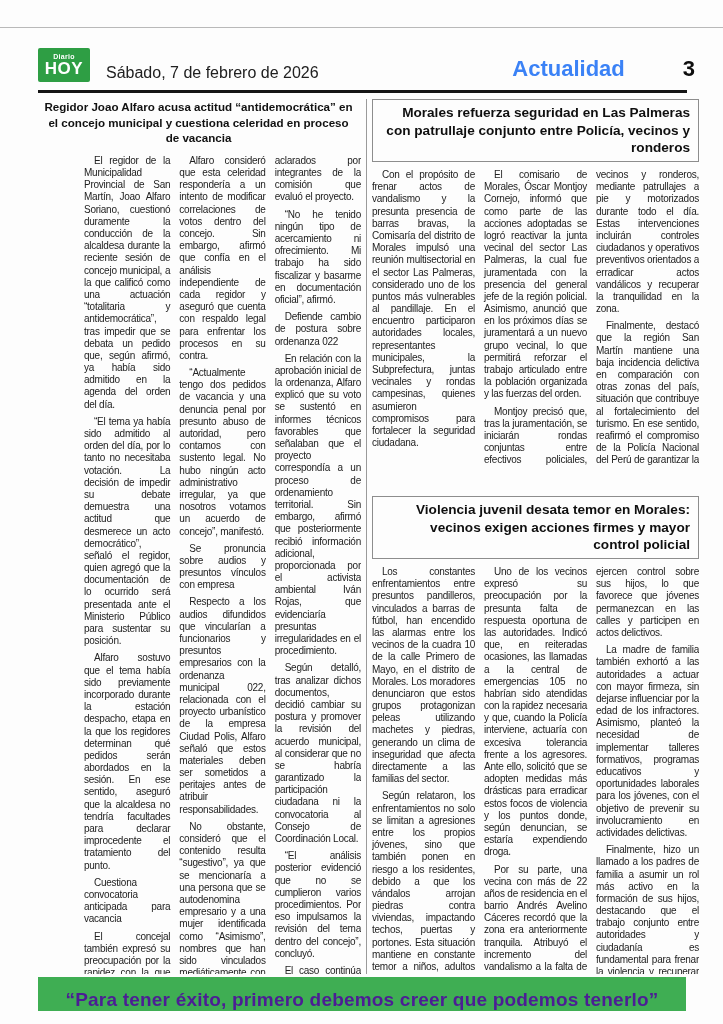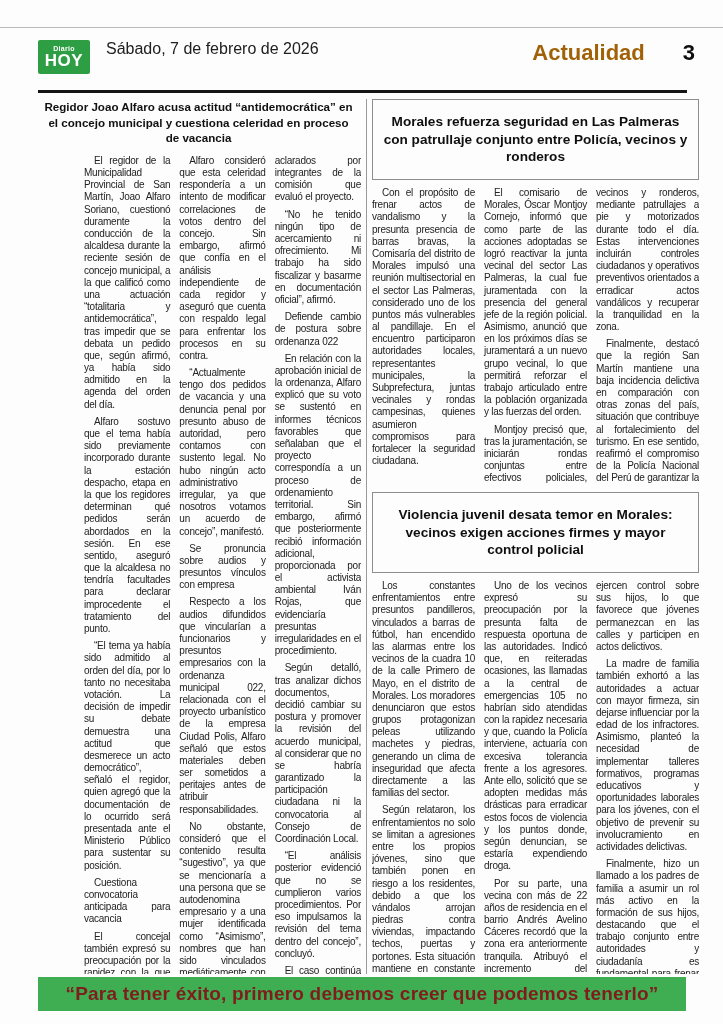--- a/index.html
+++ b/index.html
@@ -1,51 +1,51 @@
 <!DOCTYPE html>
 <html lang="es"><head>
 <meta charset="utf-8">
 <style>
   html,body{margin:0;padding:0;background:#e8e8e8;}
   .page{position:relative;width:723px;height:1024px;margin:0 auto;background:#fdfdfd;
         font-family:"Liberation Sans", sans-serif;color:#1b1b1b;overflow:hidden;}
   .topline{position:absolute;left:0;right:0;top:27px;border-top:1px solid #b9b9b9;}
 
   
-  .header{position:absolute;left:38px;right:28px;top:40px;height:42px;display:flex;align-items:flex-start;}
+  .header{position:absolute;left:38px;right:28px;top:40px;height:42px;display:flex;align-items:flex-end;}
   .logo{width:52px;height:34px;border-radius:2px;color:#fff;display:flex;flex-direction:column;
         align-items:center;justify-content:center;line-height:1;margin-right:16px;}
   .logo-top{font-size:7px;font-weight:bold;letter-spacing:.3px;}
   .logo-main{font-size:17px;font-weight:800;letter-spacing:.5px;}
   .date{font-size:16px;color:#202020;}
   .hspacer{flex:1;}
-  .section{font-size:22px;font-weight:bold;color:#a16207;margin-right:38px;}
+  .section{font-size:22px;font-weight:bold;color:#3b82f6;margin-right:58px;}
   .pageno{font-size:22px;font-weight:bold;color:#0e0e0e;}
   .rule{position:absolute;left:38px;right:36px;top:90px;height:3px;background:#151515;}
 
   
   .content{position:absolute;left:36px;right:24px;top:99px;bottom:50px;display:flex;}
   .left-art{width:325px;display:flex;flex-direction:column;}
   .vdivider{width:1px;background:#9a9a9a;margin:0 5px;}
   .right-pane{flex:1;display:flex;flex-direction:column;min-width:0;}
 
   .left-head{font-size:11.6px;font-weight:bold;text-align:center;line-height:1.35;
              margin:0 8px 9px 8px;color:#111;}
-  .headbox{border:1px solid #8d8d8d;padding:13px 8px;text-align:center;font-weight:bold;
+  .headbox{border:1px solid #8d8d8d;padding:4px 8px;text-align:right;font-weight:bold;
            font-size:13.6px;line-height:1.3;color:#0f0f0f;margin:0 0 7px 0;background:#fdfdfd;}
   .cols{column-count:3;column-gap:9px;text-align:justify;font-size:10px;line-height:1.22;
         letter-spacing:-0.25px;overflow:hidden;hyphens:auto;-webkit-hyphens:auto;color:#222;}
   .cols .para{margin:0 0 5px 0;text-indent:10px;}
   .left-cols{flex:1;margin-left:48px;}
-  .art2-cols{height:305px;margin-bottom:0;}
+  .art2-cols{height:305px;margin-bottom:22px;}
   .art3-cols{flex:1;}
 
   
   .banner{position:absolute;left:38px;right:37px;top:977px;height:34px;display:flex;
-          align-items:center;justify-content:center;color:#7f1d1d;font-size:19px;font-weight:bold;
+          align-items:flex-end;justify-content:center;color:#4c1d95;font-size:19px;font-weight:bold;
           letter-spacing:.2px;}
 </style>
 </head>
 <body>
 
 <div class="page">
   <div class="topline"></div>
 
   <div class="header">
     <div class="logo" style="background: rgb(46, 158, 68);">
@@ -57,22 +57,22 @@
     <span class="section">Actualidad</span>
     <span class="pageno">3</span>
   </div>
   <div class="rule" style="background: rgb(21, 21, 21);"></div>
 
   <div class="content">
     <section class="left-art">
       <h2 class="left-head">Regidor Joao Alfaro acusa actitud “antidemocrática” en el concejo municipal y cuestiona celeridad en proceso de vacancia</h2>
       <div class="cols left-cols">
           <p class="para">El regidor de la Municipalidad Provincial de San Martín, Joao Alfaro Soriano, cuestionó duramente la conducción de la alcaldesa durante la reciente sesión de concejo municipal, a la que calificó como una actuación “totalitaria y antidemocrática”, tras impedir que se debata un pedido que, según afirmó, ya había sido admitido en la agenda del orden del día.</p>
+          <p class="para">“El tema ya había sido admitido al orden del día, por lo tanto no necesitaba votación. La decisión de impedir su debate demuestra una actitud que desmerece un acto democrático”, señaló el regidor, quien agregó que la documentación de lo ocurrido será presentada ante el Ministerio Público para sustentar su posición.</p>
           <p class="para">Alfaro sostuvo que el tema había sido previamente incorporado durante la estación despacho, etapa en la que los regidores determinan qué pedidos serán abordados en la sesión. En ese sentido, aseguró que la alcaldesa no tendría facultades para declarar improcedente el tratamiento del punto.</p>
-          <p class="para">“El tema ya había sido admitido al orden del día, por lo tanto no necesitaba votación. La decisión de impedir su debate demuestra una actitud que desmerece un acto democrático”, señaló el regidor, quien agregó que la documentación de lo ocurrido será presentada ante el Ministerio Público para sustentar su posición.</p>
           <p class="para">Cuestiona convocatoria anticipada para vacancia</p>
           <p class="para">El concejal también expresó su preocupación por la rapidez con la que la alcaldesa convocó a una sesión extraordinaria para tratar pedidos de vacancia contra regidores. Según indicó, inicialmente la sesión estaba programada para el 23 de febrero, pero fue adelantada al 5 y posteriormente reprogramada para el 11 del mismo mes.</p>
           <p class="para">Alfaro consideró que esta celeridad respondería a un intento de modificar correlaciones de votos dentro del concejo. Sin embargo, afirmó que confía en el análisis independiente de cada regidor y aseguró que cuenta con respaldo legal para enfrentar los procesos en su contra.</p>
           <p class="para">“Actualmente tengo dos pedidos de vacancia y una denuncia penal por presunto abuso de autoridad, pero contamos con sustento legal. No hubo ningún acto administrativo irregular, ya que nosotros votamos un acuerdo de concejo”, manifestó.</p>
           <p class="para">Se pronuncia sobre audios y presuntos vínculos con empresa</p>
           <p class="para">Respecto a los audios difundidos que vincularían a funcionarios y presuntos empresarios con la ordenanza municipal 022, relacionada con el proyecto urbanístico de la empresa Ciudad Polis, Alfaro señaló que estos materiales deben ser sometidos a peritajes antes de atribuir responsabilidades.</p>
           <p class="para">No obstante, consideró que el contenido resulta “sugestivo”, ya que se mencionaría a una persona que se autodenomina empresario y a una mujer identificada como “Asimismo”, nombres que han sido vinculados mediáticamente con autoridades locales.</p>
           <p class="para">Niega reuniones con representantes de Ciudad Polis</p>
           <p class="para">El regidor negó haber sostenido reuniones formales o informales con representantes de la mencionada empresa. Señaló que, de haberse producido encuentros, estos corresponderían ser aclarados por integrantes de la comisión que evaluó el proyecto.</p>
           <p class="para">“No he tenido ningún tipo de acercamiento ni ofrecimiento. Mi trabajo ha sido fiscalizar y basarme en documentación oficial”, afirmó.</p>

